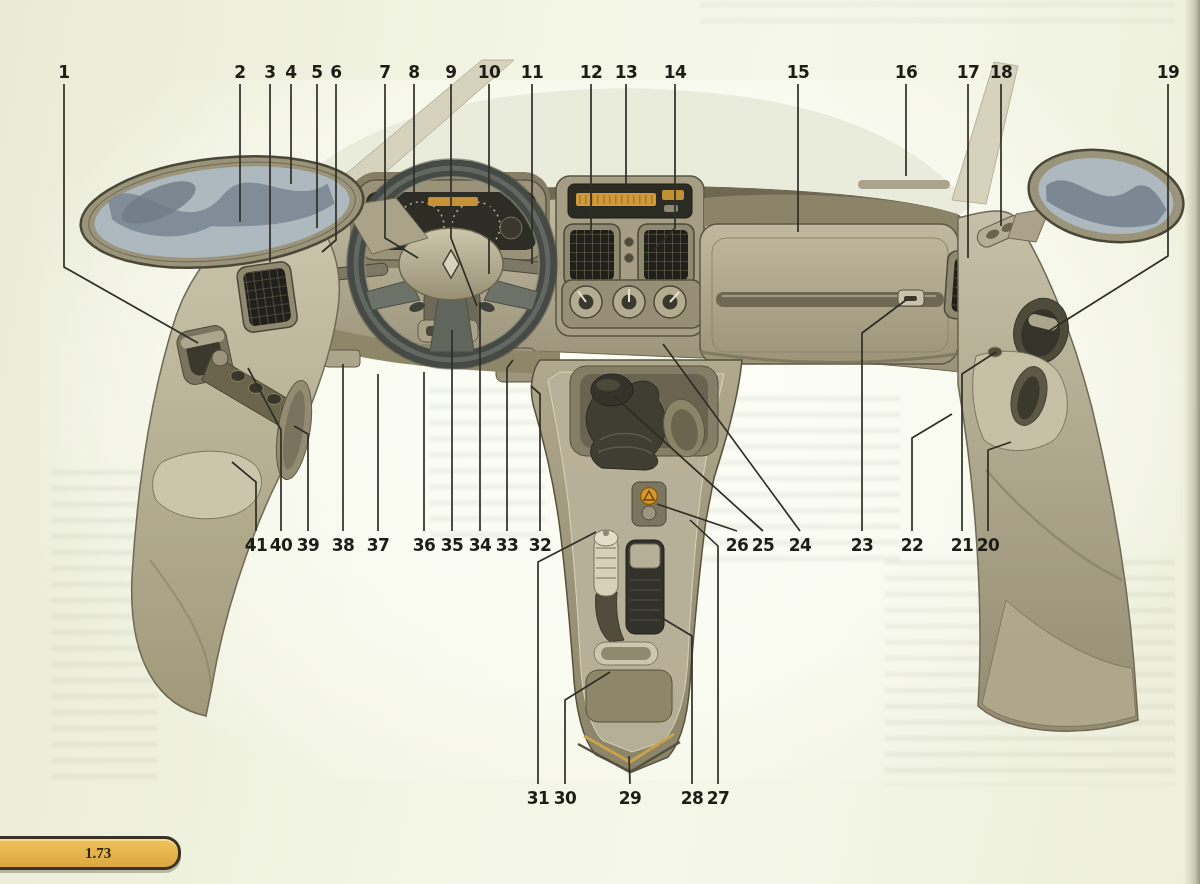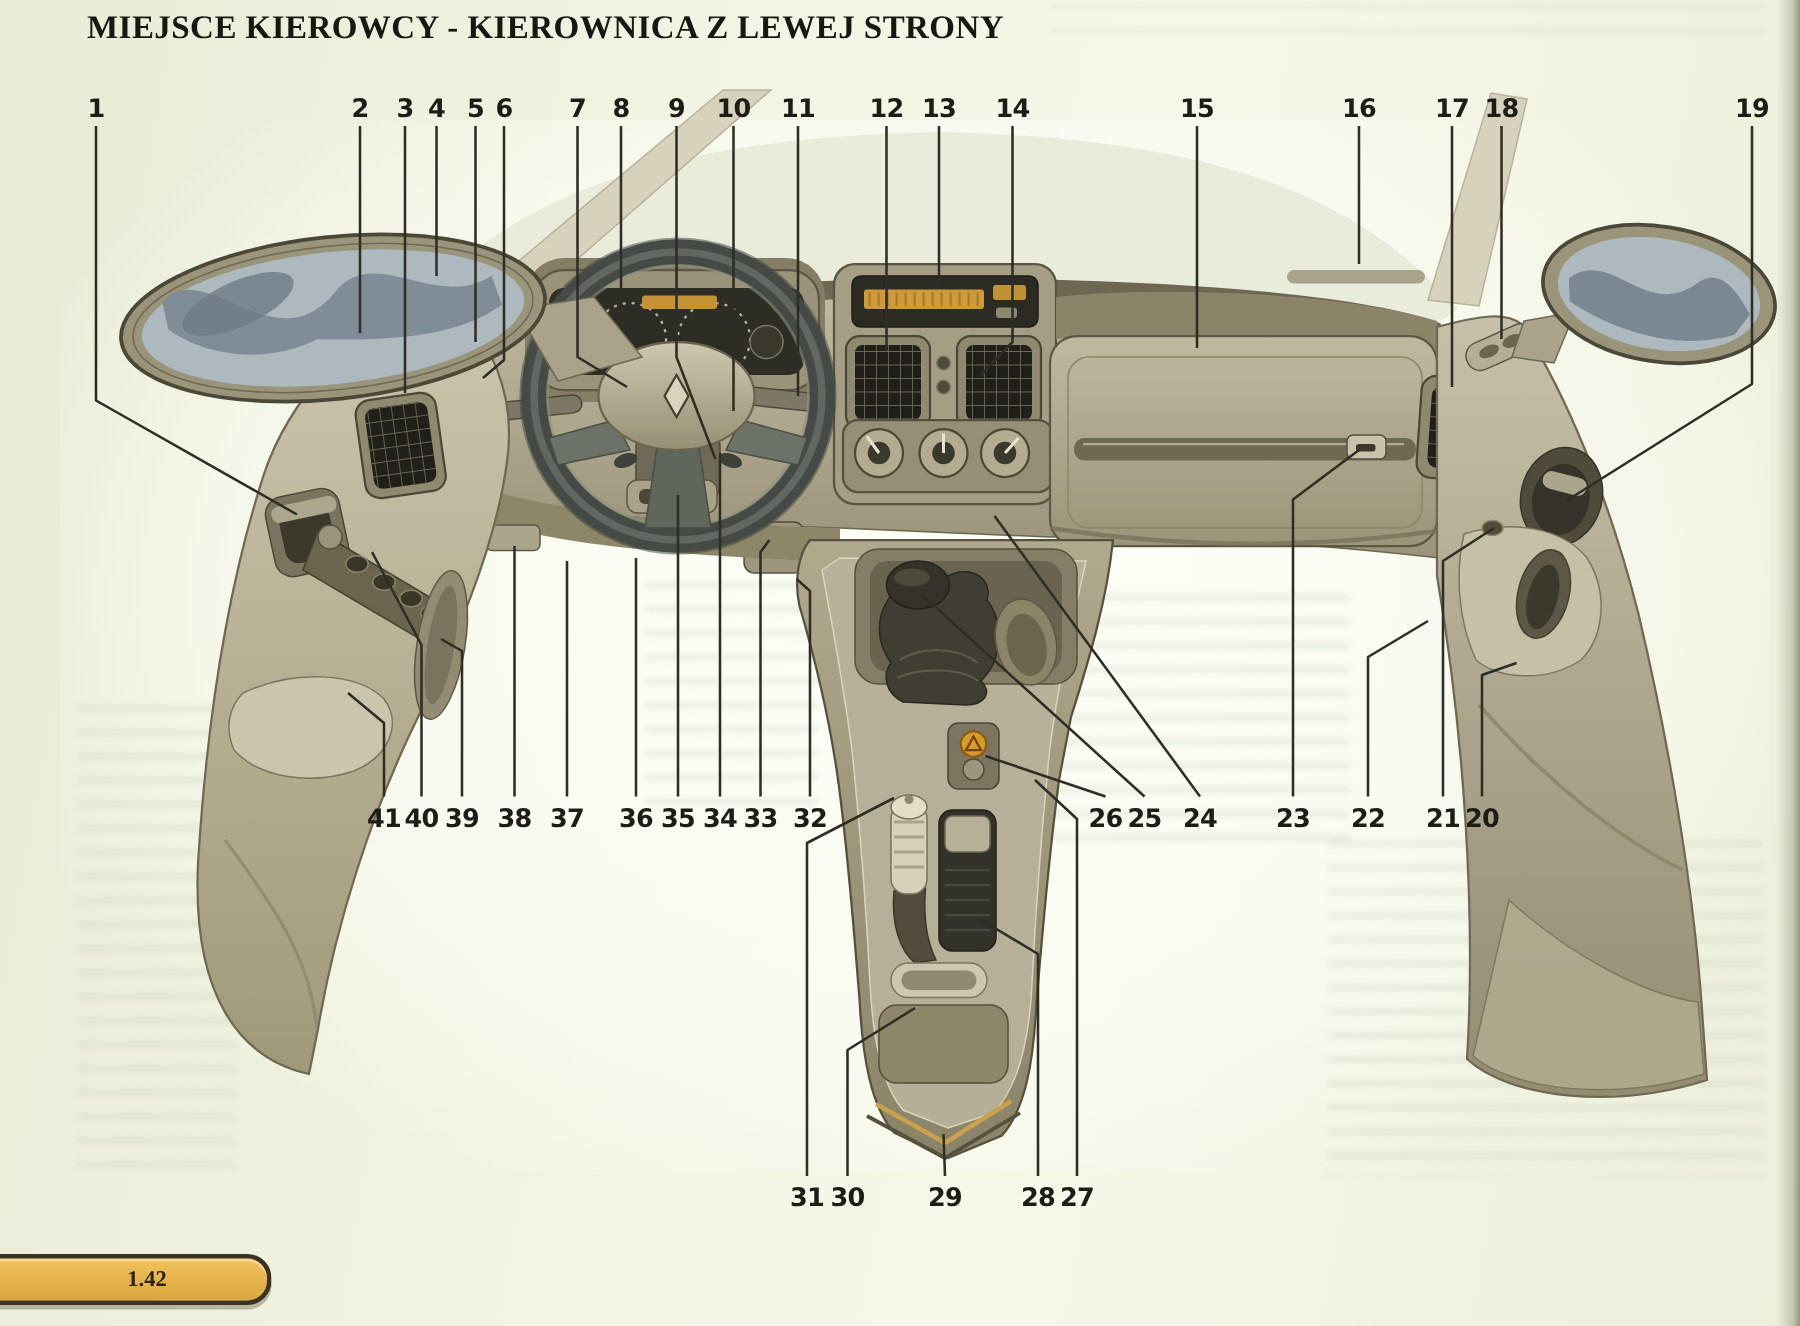--- a/index.html
+++ b/index.html
@@ -400,19 +400,18 @@
         <text x="308" y="551" class="callout">39</text>
         <polyline points="281,531 281,430 248,368" class="leader"></polyline>
         <text x="281" y="551" class="callout">40</text>
         <polyline points="256,531 256,482 232,462" class="leader"></polyline>
         <text x="256" y="551" class="callout">41</text>
       </g>
   </svg>
 
   <div class="edge-shadow"></div>
 
-  <div class="page-title">MIEJSCE KIEROWCY - KIEROWNICA Z LEWEJ STRONY</div>
 
   <div class="badge">
-    <span>1.42</span>
+    <span>1.73</span>
   </div>
 
 </div>
 
 </body></html>

